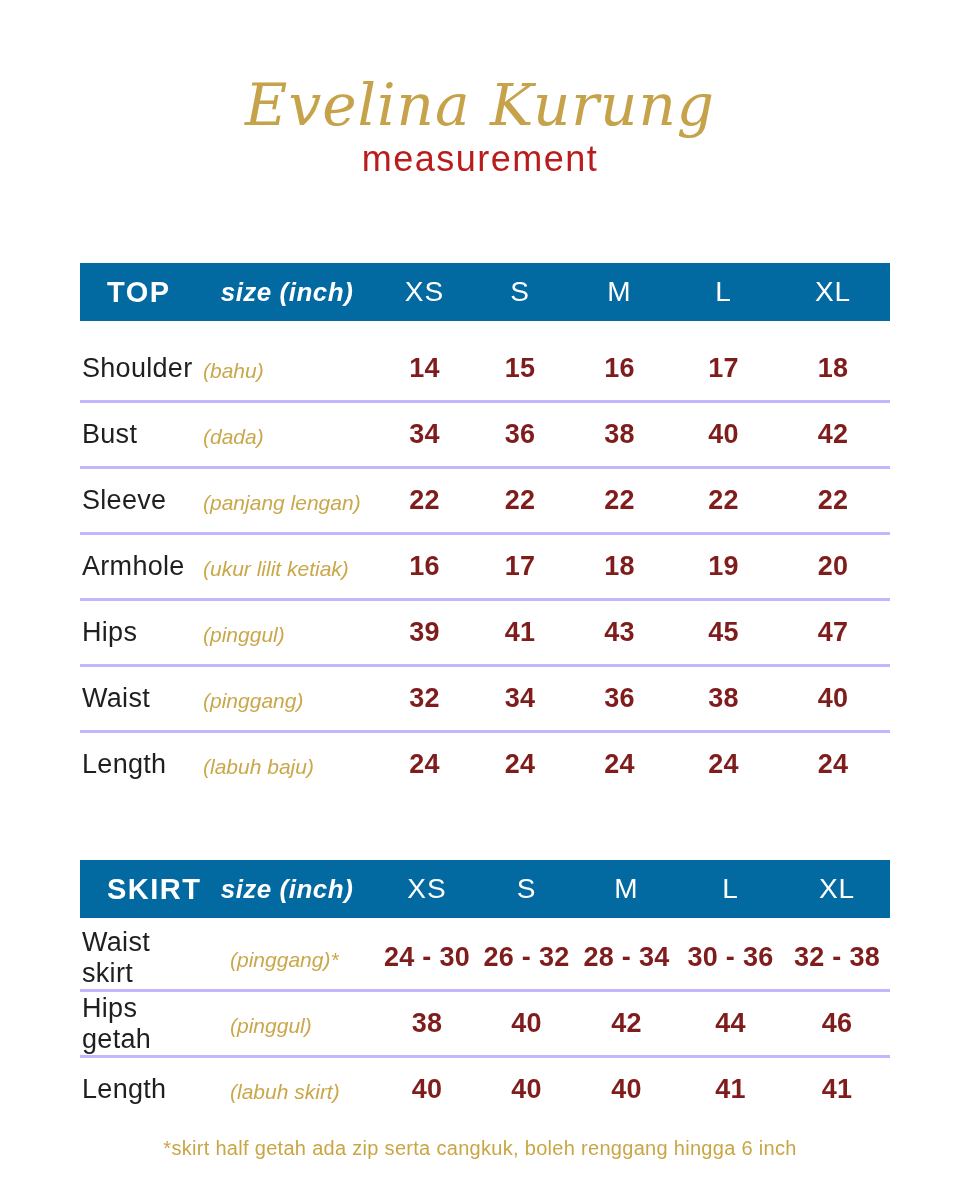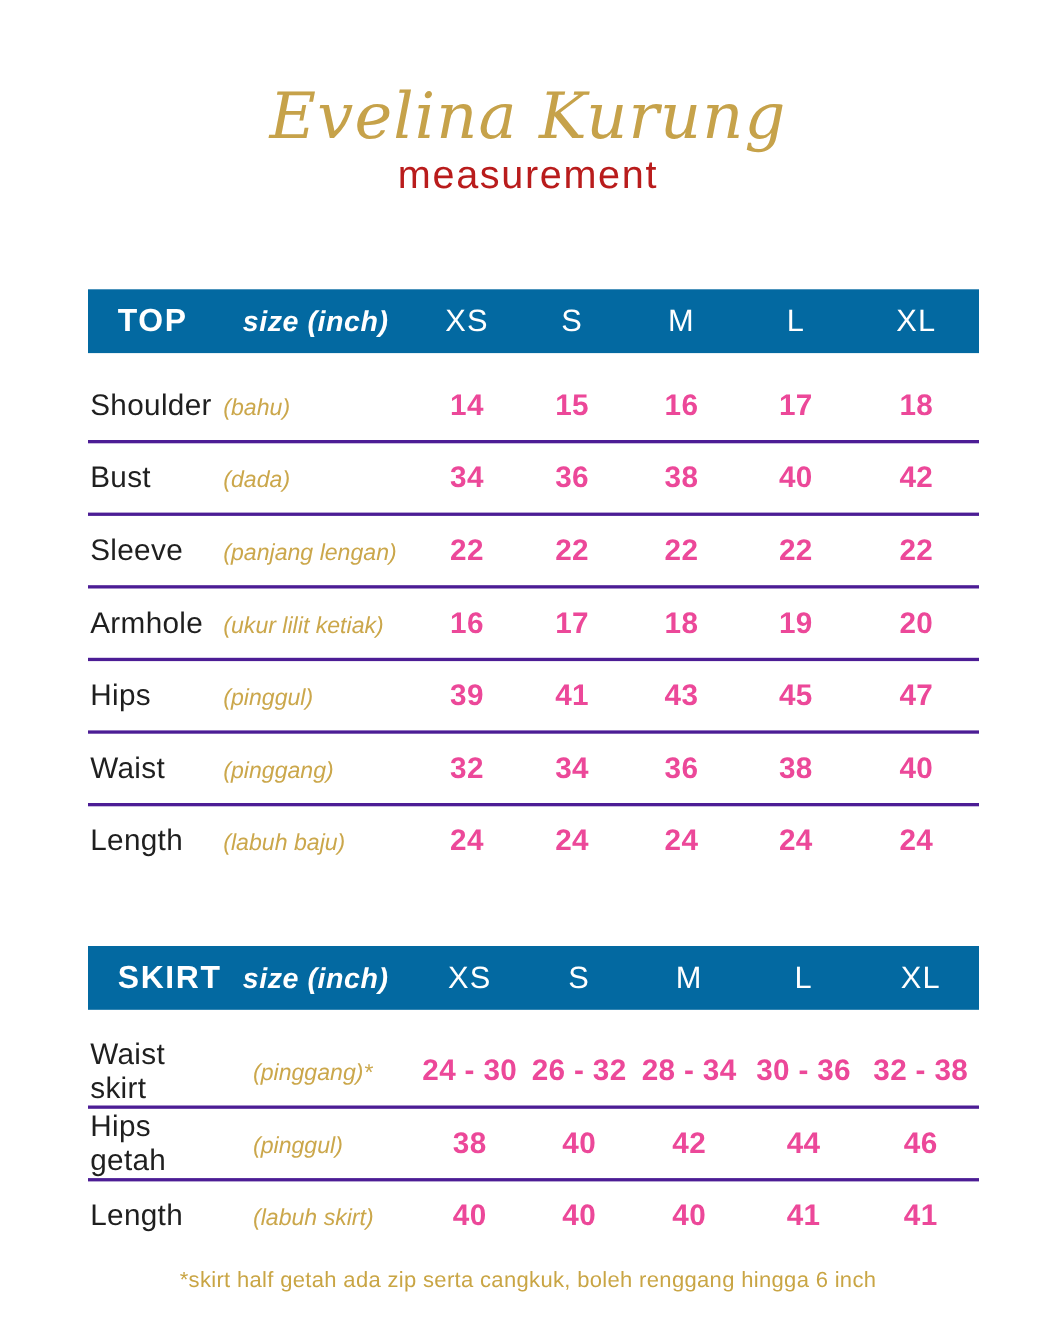--- a/index.html
+++ b/index.html
@@ -23,27 +23,27 @@
 
   .cols-0 { display:grid; grid-template-columns:117px 180px 95px 96px 103px 105px 114px; }
   .cols-1 { display:grid; grid-template-columns:117px 180px 100px 99px 101px 107px 106px; }
 
   .bar { height:58px; background:#0369a1; color:#ffffff; align-items:center; }
   .bar .tname { font-weight:700; font-size:29px; padding-left:27px; letter-spacing:1.5px; }
   .bar .tsize { font-weight:700; font-style:italic; font-size:26px; text-align:center; letter-spacing:0.5px; }
   .bar .sz { font-size:28px; text-align:center; letter-spacing:1px; }
 
   .rows { margin-top:16px; }
-  .t1 .rows { margin-top:24px; }
-  .row { height:63px; align-items:center; border-bottom:3px solid #4c1d95; }
+  .t1 .rows { margin-top:8px; }
+  .row { height:63px; align-items:center; border-bottom:3px solid #c4b5fd; }
   .row:last-child { border-bottom:none; }
   .row .label { font-size:27px; color:#1f1f1f; padding-left:2px; letter-spacing:0.3px; }
   .row .sub { font-size:21px; font-style:italic; color:#cba74b; padding-left:6px; transform:translateY(2px); }
   .t1 .row .sub { padding-left:33px; }
-  .row .val { font-size:27px; font-weight:700; color:#ec4899; text-align:center; letter-spacing:0.3px; white-space:nowrap; }
+  .row .val { font-size:27px; font-weight:700; color:#7f1d1d; text-align:center; letter-spacing:0.3px; white-space:nowrap; }
 
   .footnote { text-align:center; color:#c9a544; font-size:20px; margin-top:16px; letter-spacing:0.3px; }
 </style>
 </head>
 <body>
 
 <div class="page">
   <header>
     <h1 class="title">Evelina Kurung</h1>
     <div class="subtitle">measurement</div>

